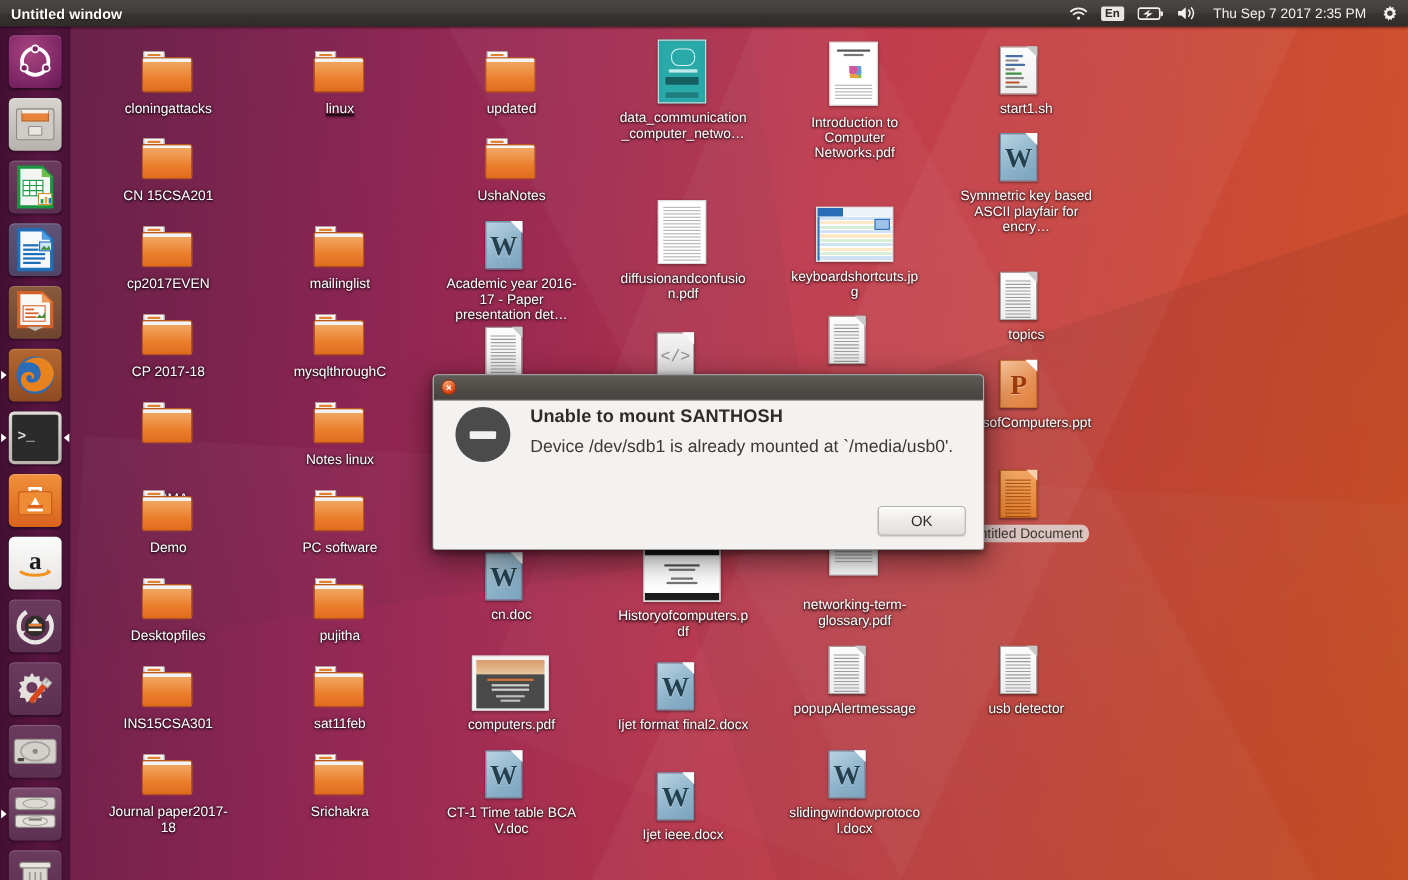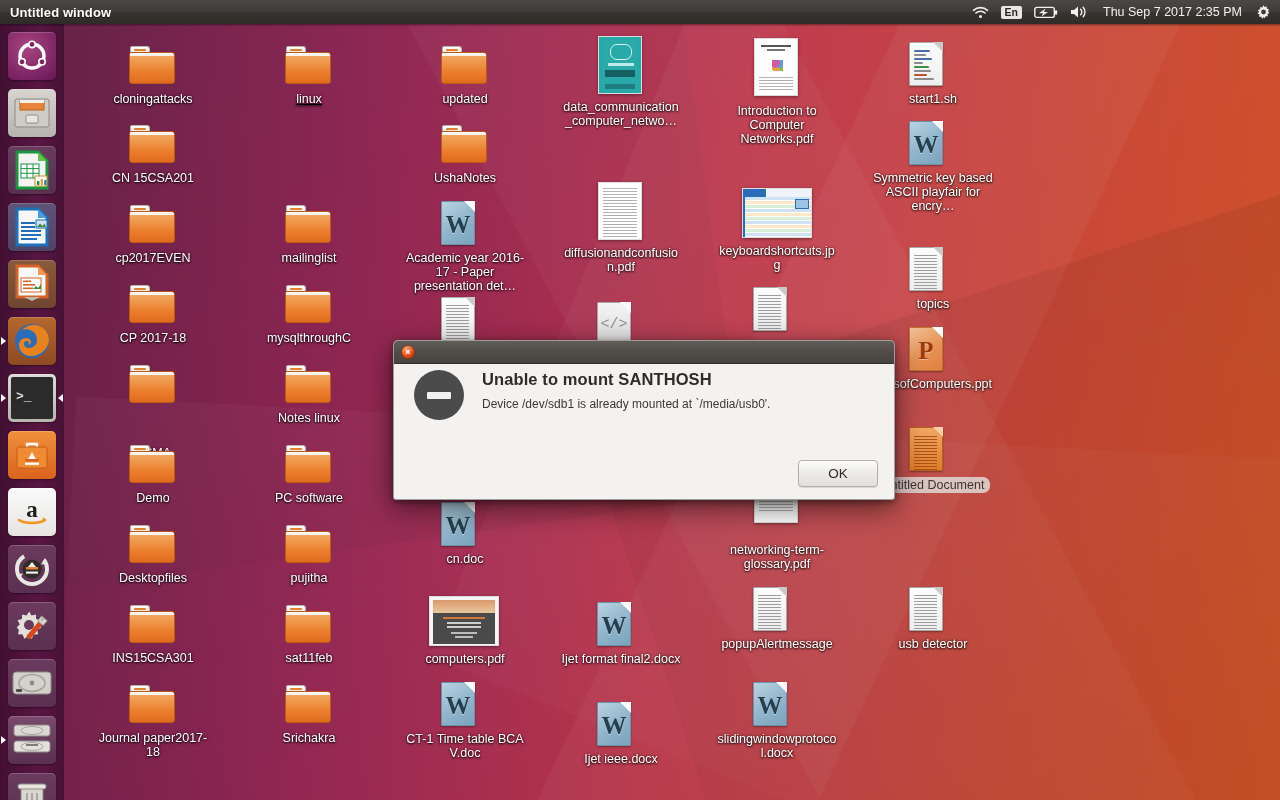--- a/index.html
+++ b/index.html
@@ -240,21 +240,21 @@
     display:flex; align-items:center; justify-content:center; line-height:1;
     box-shadow:inset 0 1px 0 rgba(255,255,255,.35);
   }
   #dlg .body { display:flex; padding:6px 20px 0 20px; }
   #dlg .dicon-circle {
     width:50px; height:50px; border-radius:50%; flex:0 0 50px; margin-right:18px;
     background:#4b4b4b; display:flex; align-items:center; justify-content:center;
   }
   #dlg .dicon-circle i { display:block; width:24px; height:7px; background:#f2f2f2; border-radius:1px; }
   #dlg h1 { font-size:16.5px; font-weight:bold; color:#2e2b28; margin-bottom:7px; letter-spacing:.1px; }
-  #dlg p  { font-size:12px; color:#3b3835; line-height:1.35; }
+  #dlg p  { font-size:16px; color:#3b3835; line-height:1.35; }
   #dlg .actions { position:absolute; right:16px; bottom:12px; }
   #dlg .okbtn {
     min-width:80px; padding:5px 22px; font-size:13.5px; color:#2e2b28;
     background:linear-gradient(to bottom,#fcfcfc,#eceae7 52%,#e2dfdb);
     border:1px solid #b3aea8; border-radius:4px; cursor:pointer;
     box-shadow:inset 0 1px 0 #fff, 0 1px 1px rgba(0,0,0,.12);
   }
 </style>
 </head>
 <body>
@@ -811,20 +811,35 @@
       </div>
     </div>
     <div class="lbl">diffusionandconfusion.pdf</div>
   </div>
   <div class="dicon" style="left:560px; top:300px;">
     <div class="glyph">
         <div class="code">&lt;/&gt;</div>
       </div>
     <div class="lbl"></div>
   </div>
+  <div class="dicon" style="left:560px; top:497px;">
+    <div class="glyph" style="width:72px;height:52px;">
+      <div class="thumb wide" style="background:#fff;padding:0;">
+        <div style="height:7px;background:#1c1c1c;"></div>
+        <div style="height:34px;background:#fff;position:relative;">
+          <div style="position:absolute;left:18px;right:18px;top:8px;height:2px;background:#555;"></div>
+          <div style="position:absolute;left:22px;right:22px;top:12px;height:1.5px;background:#777;"></div>
+          <div style="position:absolute;left:24px;right:24px;top:20px;height:1.5px;background:#777;"></div>
+          <div style="position:absolute;left:20px;right:20px;top:24px;height:1.5px;background:#777;"></div>
+        </div>
+        <div style="height:7px;background:#1c1c1c;"></div>
+      </div>
+    </div>
+    <div class="lbl">Historyofcomputers.pdf</div>
+  </div>
   <div class="dicon" style="left:560px; top:600px;">
     <div class="glyph">
         <div class="wdoc">
           <span>W</span>
         </div>
       </div>
     <div class="lbl">Ijet format final2.docx</div>
   </div>
   <div class="dicon" style="left:560px; top:700px;">
     <div class="glyph">

